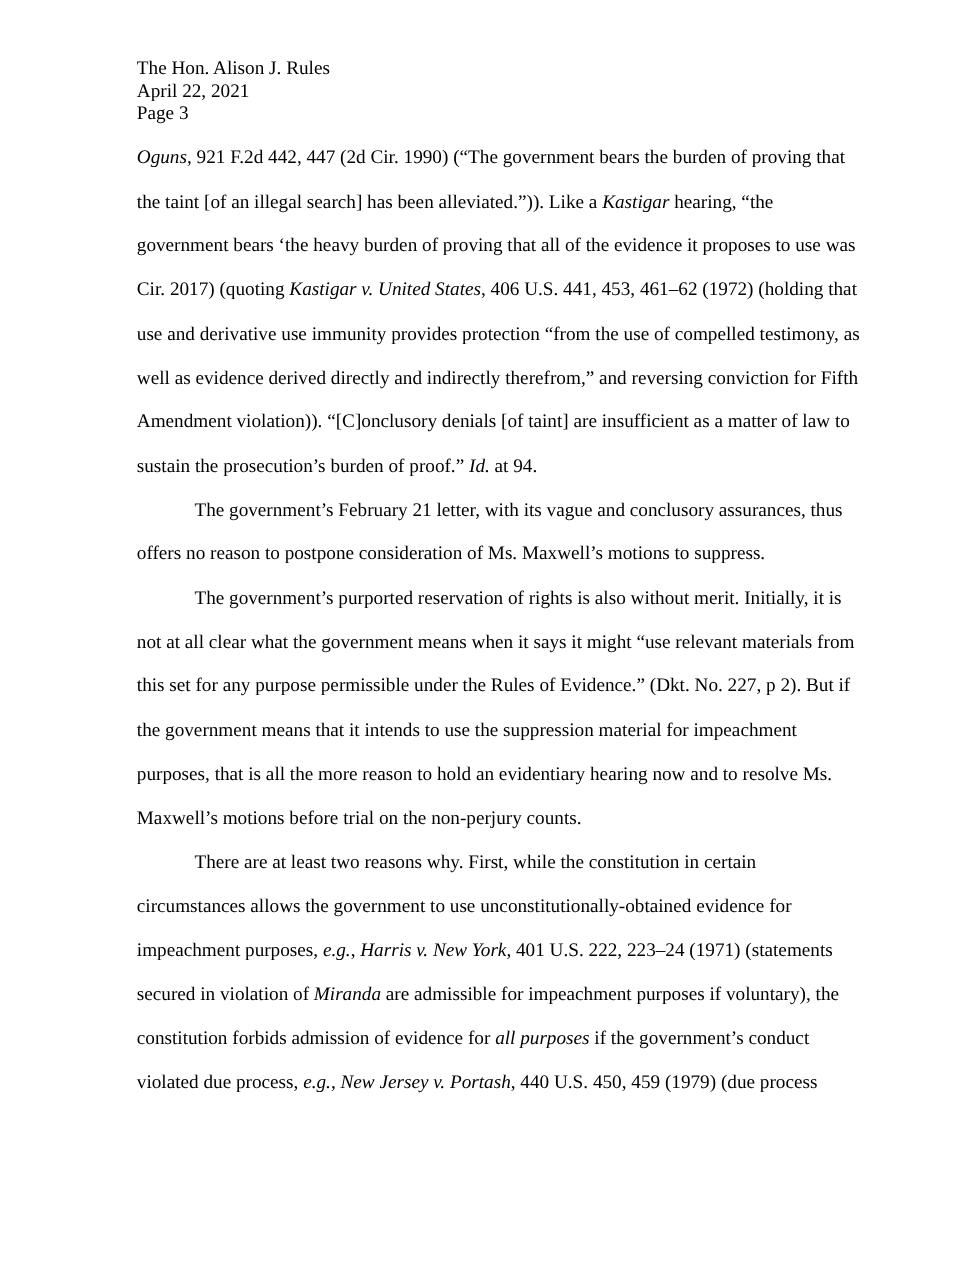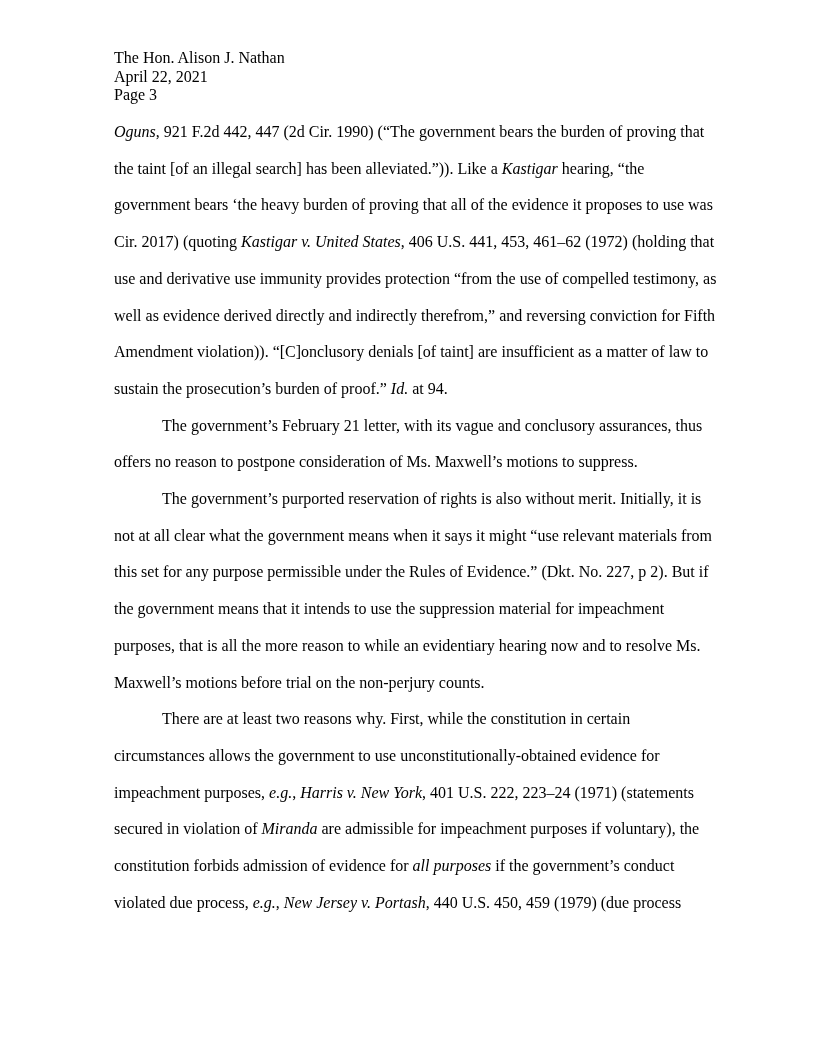--- a/index.html
+++ b/index.html
@@ -48,41 +48,41 @@
   .body-line em {
     margin-top: 42px;
   }
 </style>
 </head>
 <body>
 
 <div class="page">
 
   <div class="recipient">
-      <div>The Hon. Alison J. Nathan</div>
+      <div>The Hon. Alison J. Rules</div>
       <div>April 22, 2021</div>
       <div>Page 3</div>
     </div>
 
   <div class="body-text">
       <div class="body-line"><em>Oguns</em><span>, 921 F.2d 442, 447 (2d Cir. 1990) (“The government bears the burden of proving that</span></div>
       <div class="body-line"><span>the taint [of an illegal search] has been alleviated.”)). Like a </span><em>Kastigar</em><span> hearing, “the</span></div>
       <div class="body-line"><span>government bears ‘the heavy burden of proving that all of the evidence it proposes to use was</span></div>
       <div class="body-line"><span>Cir. 2017) (quoting </span><em>Kastigar v. United States</em><span>, 406 U.S. 441, 453, 461–62 (1972) (holding that</span></div>
       <div class="body-line"><span>use and derivative use immunity provides protection “from the use of compelled testimony, as</span></div>
       <div class="body-line"><span>well as evidence derived directly and indirectly therefrom,” and reversing conviction for Fifth</span></div>
       <div class="body-line"><span>Amendment violation)). “[C]onclusory denials [of taint] are insufficient as a matter of law to</span></div>
       <div class="body-line"><span>sustain the prosecution’s burden of proof.” </span><em>Id.</em><span> at 94.</span></div>
       <div class="body-line indent"><span>The government’s February 21 letter, with its vague and conclusory assurances, thus</span></div>
       <div class="body-line"><span>offers no reason to postpone consideration of Ms. Maxwell’s motions to suppress.</span></div>
       <div class="body-line indent"><span>The government’s purported reservation of rights is also without merit. Initially, it is</span></div>
       <div class="body-line"><span>not at all clear what the government means when it says it might “use relevant materials from</span></div>
       <div class="body-line"><span>this set for any purpose permissible under the Rules of Evidence.” (Dkt. No. 227, p 2). But if</span></div>
       <div class="body-line"><span>the government means that it intends to use the suppression material for impeachment</span></div>
-      <div class="body-line"><span>purposes, that is all the more reason to while an evidentiary hearing now and to resolve Ms.</span></div>
+      <div class="body-line"><span>purposes, that is all the more reason to hold an evidentiary hearing now and to resolve Ms.</span></div>
       <div class="body-line"><span>Maxwell’s motions before trial on the non-perjury counts.</span></div>
       <div class="body-line indent"><span>There are at least two reasons why. First, while the constitution in certain</span></div>
       <div class="body-line"><span>circumstances allows the government to use unconstitutionally-obtained evidence for</span></div>
       <div class="body-line"><span>impeachment purposes, </span><em>e.g.</em><span>, </span><em>Harris v. New York</em><span>, 401 U.S. 222, 223–24 (1971) (statements</span></div>
       <div class="body-line"><span>secured in violation of </span><em>Miranda</em><span> are admissible for impeachment purposes if voluntary), the</span></div>
       <div class="body-line"><span>constitution forbids admission of evidence for </span><em>all purposes</em><span> if the government’s conduct</span></div>
       <div class="body-line"><span>violated due process, </span><em>e.g.</em><span>, </span><em>New Jersey v. Portash</em><span>, 440 U.S. 450, 459 (1979) (due process</span></div>
     </div>
 </div>
 

